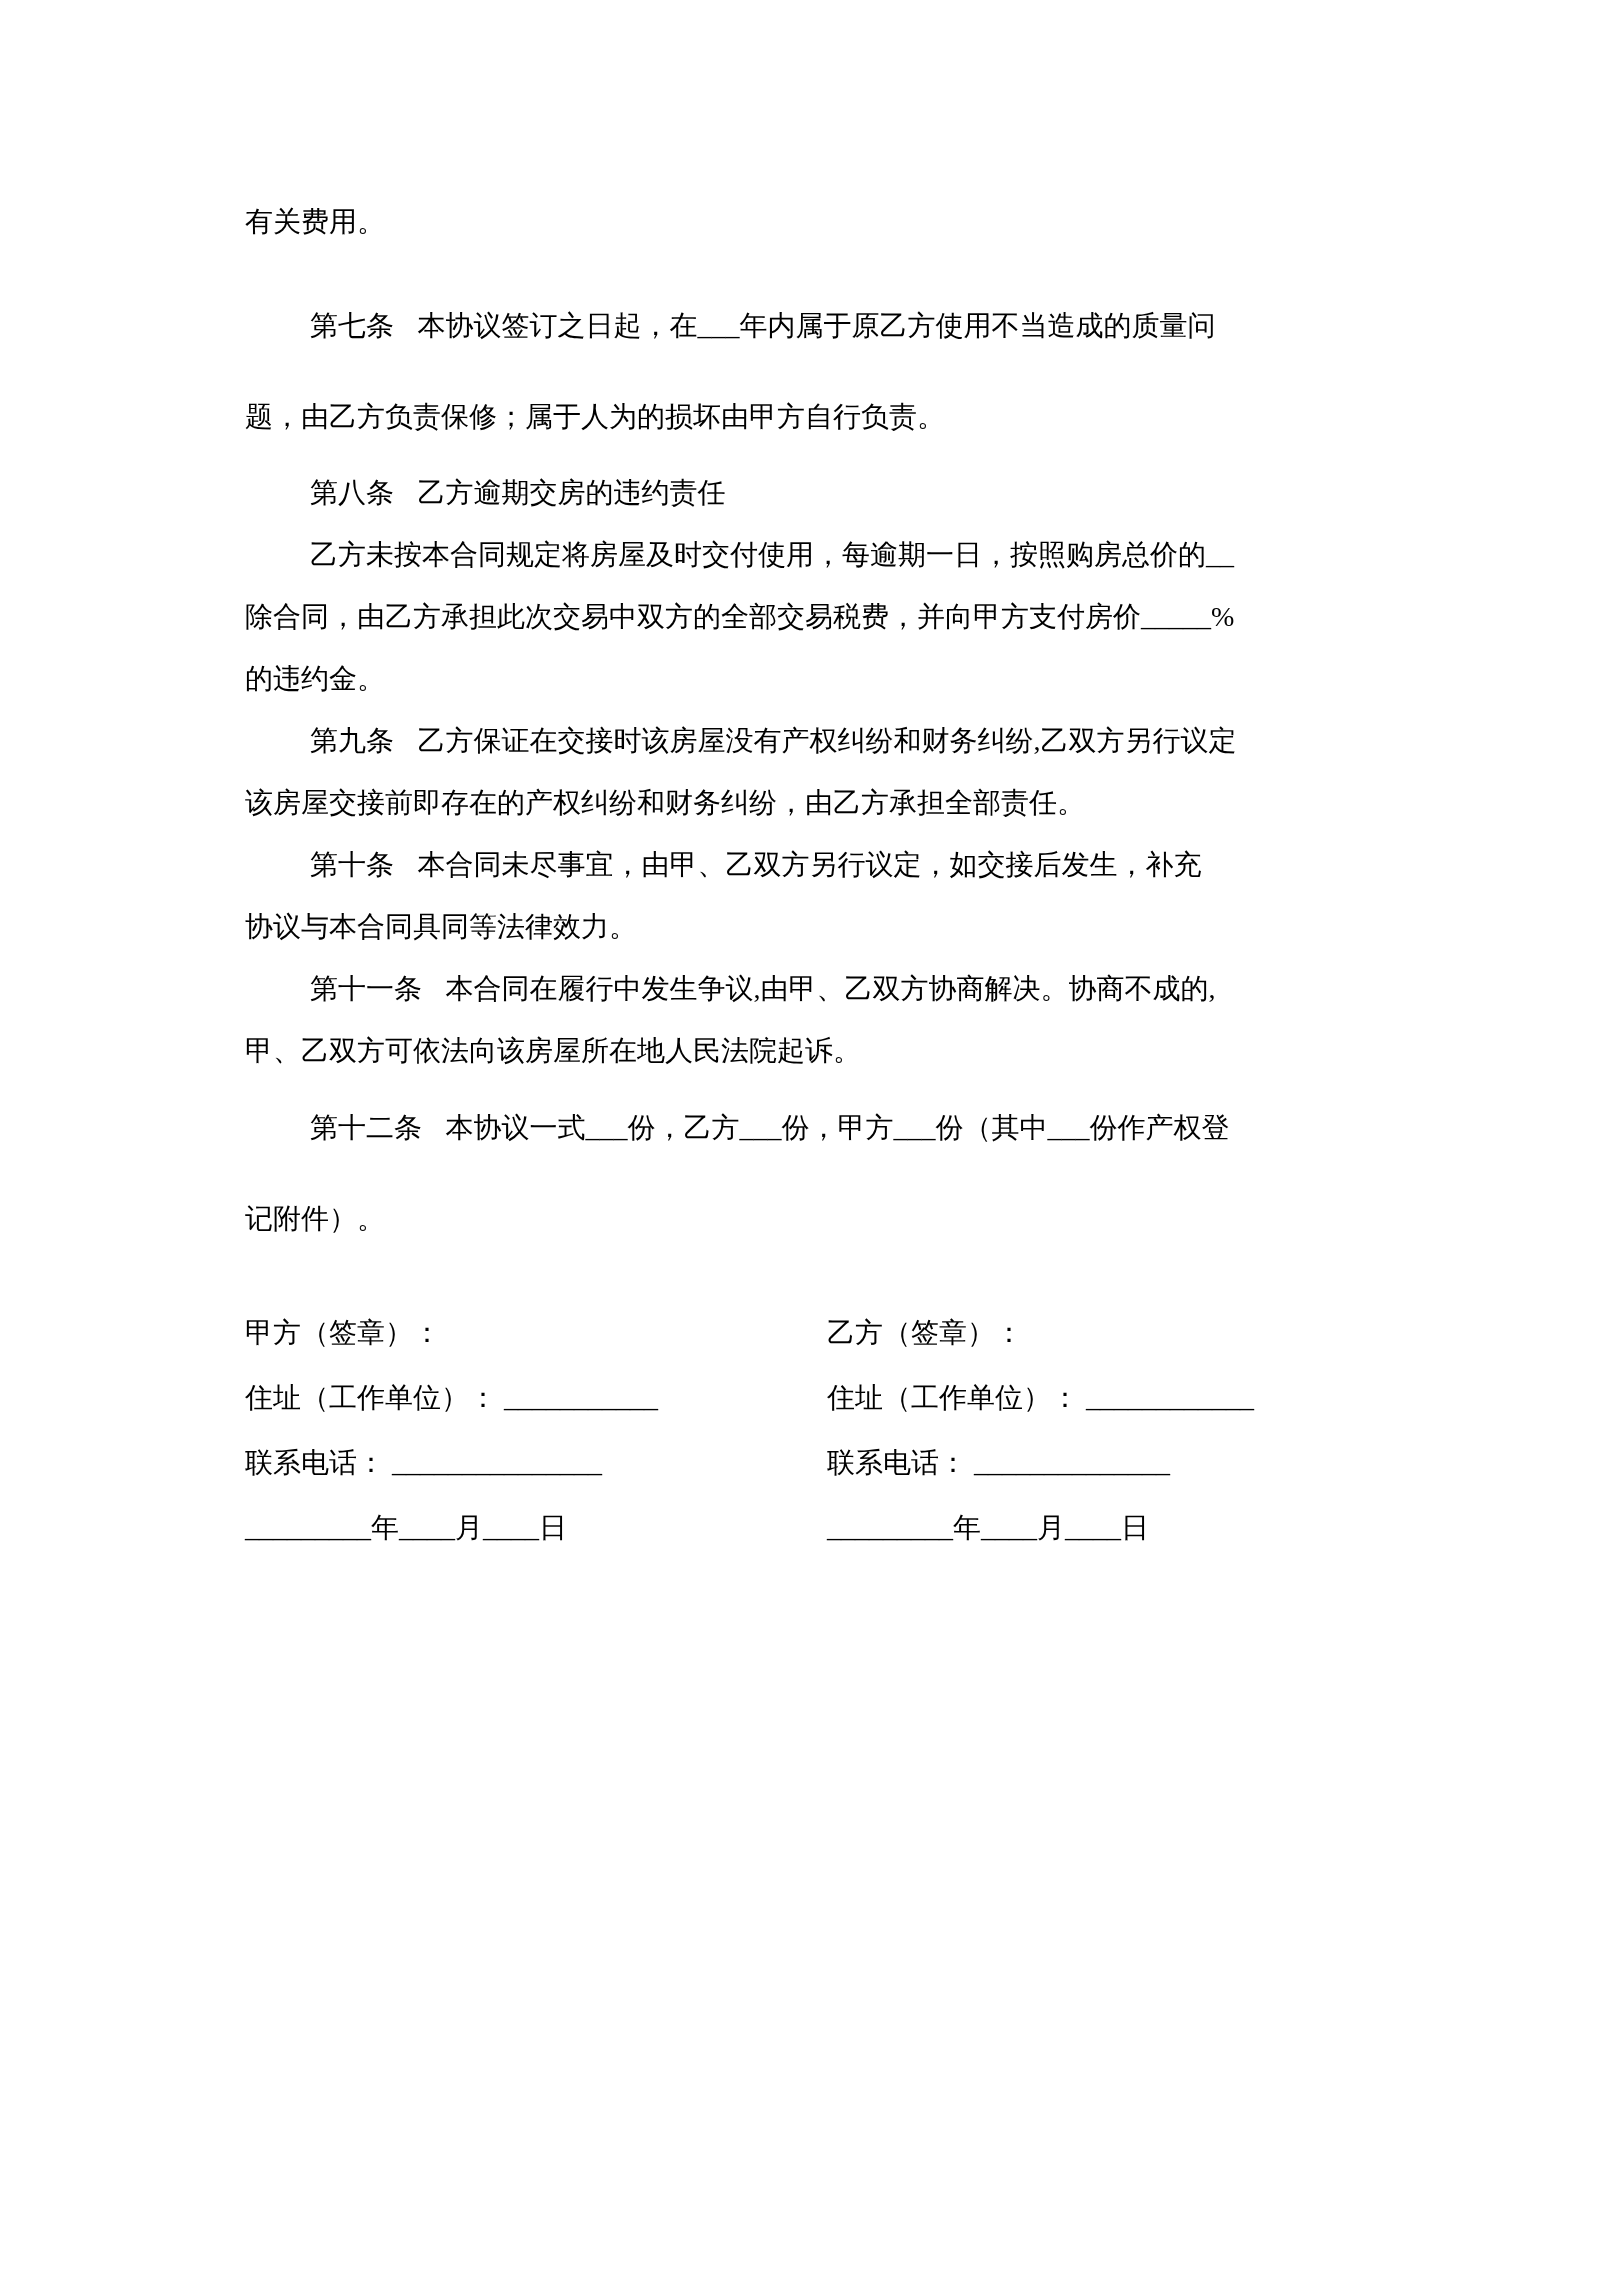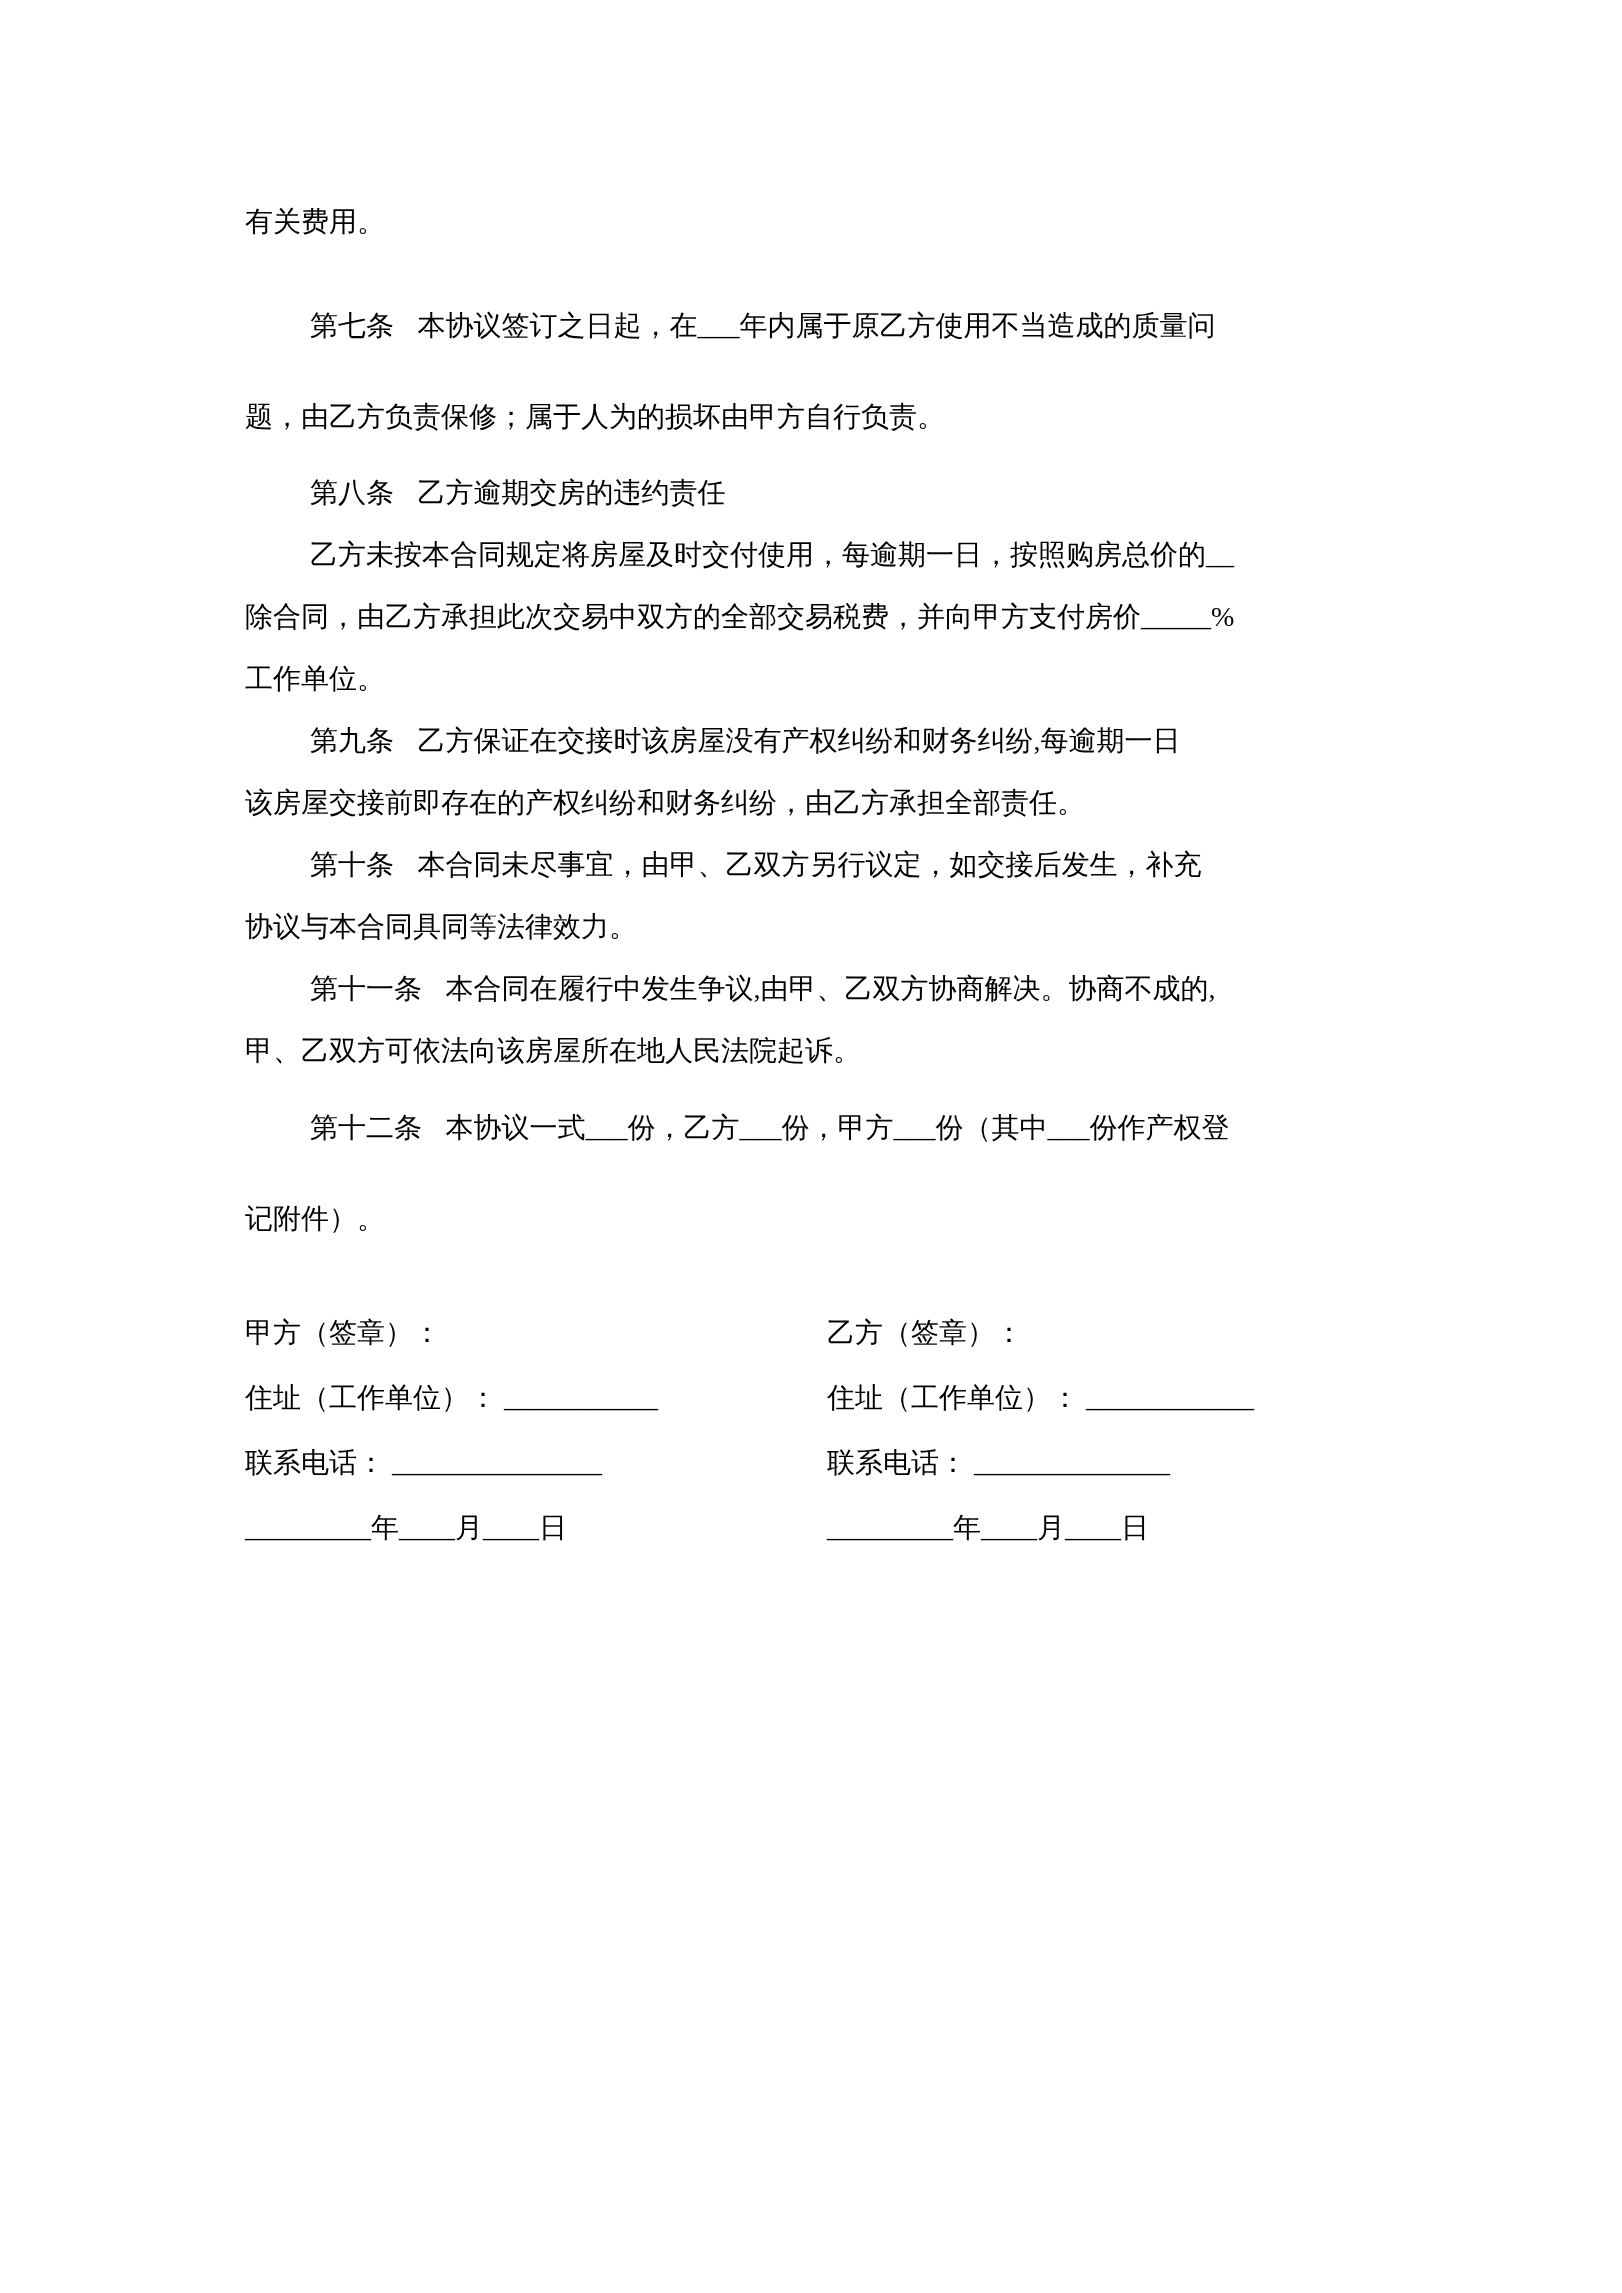--- a/index.html
+++ b/index.html
@@ -61,23 +61,23 @@
 <div class="page">
 
   <div class="line">有关费用。</div>
 
   <div class="line dbl indent mt30"><span class="lab">第七条</span><span>本协议签订之日起，在___年内属于原乙方使用不当造成的质量问</span></div>
   <div class="line dbl">题，由乙方负责保修；属于人为的损坏由甲方自行负责。</div>
 
   <div class="line indent"><span class="lab">第八条</span><span>乙方逾期交房的违约责任</span></div>
   <div class="line indent">乙方未按本合同规定将房屋及时交付使用，每逾期一日，按照购房总价的__</div>
   <div class="line">除合同，由乙方承担此次交易中双方的全部交易税费，并向甲方支付房价_____%</div>
-  <div class="line">工作单位。</div>
+  <div class="line">的违约金。</div>
 
-  <div class="line indent"><span class="lab">第九条</span><span>乙方保证在交接时该房屋没有产权纠纷和财务纠纷,每逾期一日</span></div>
+  <div class="line indent"><span class="lab">第九条</span><span>乙方保证在交接时该房屋没有产权纠纷和财务纠纷,乙双方另行议定</span></div>
   <div class="line">该房屋交接前即存在的产权纠纷和财务纠纷，由乙方承担全部责任。</div>
 
   <div class="line indent"><span class="lab">第十条</span><span>本合同未尽事宜，由甲、乙双方另行议定，如交接后发生，补充</span></div>
   <div class="line">协议与本合同具同等法律效力。</div>
 
   <div class="line indent"><span class="lab">第十一条</span><span>本合同在履行中发生争议,由甲、乙双方协商解决。协商不成的,</span></div>
   <div class="line">甲、乙双方可依法向该房屋所在地人民法院起诉。</div>
 
   <div class="line dbl indent"><span class="lab">第十二条</span><span>本协议一式___份，乙方___份，甲方___份（其中___份作产权登</span></div>
   <div class="line dbl">记附件）。</div>

